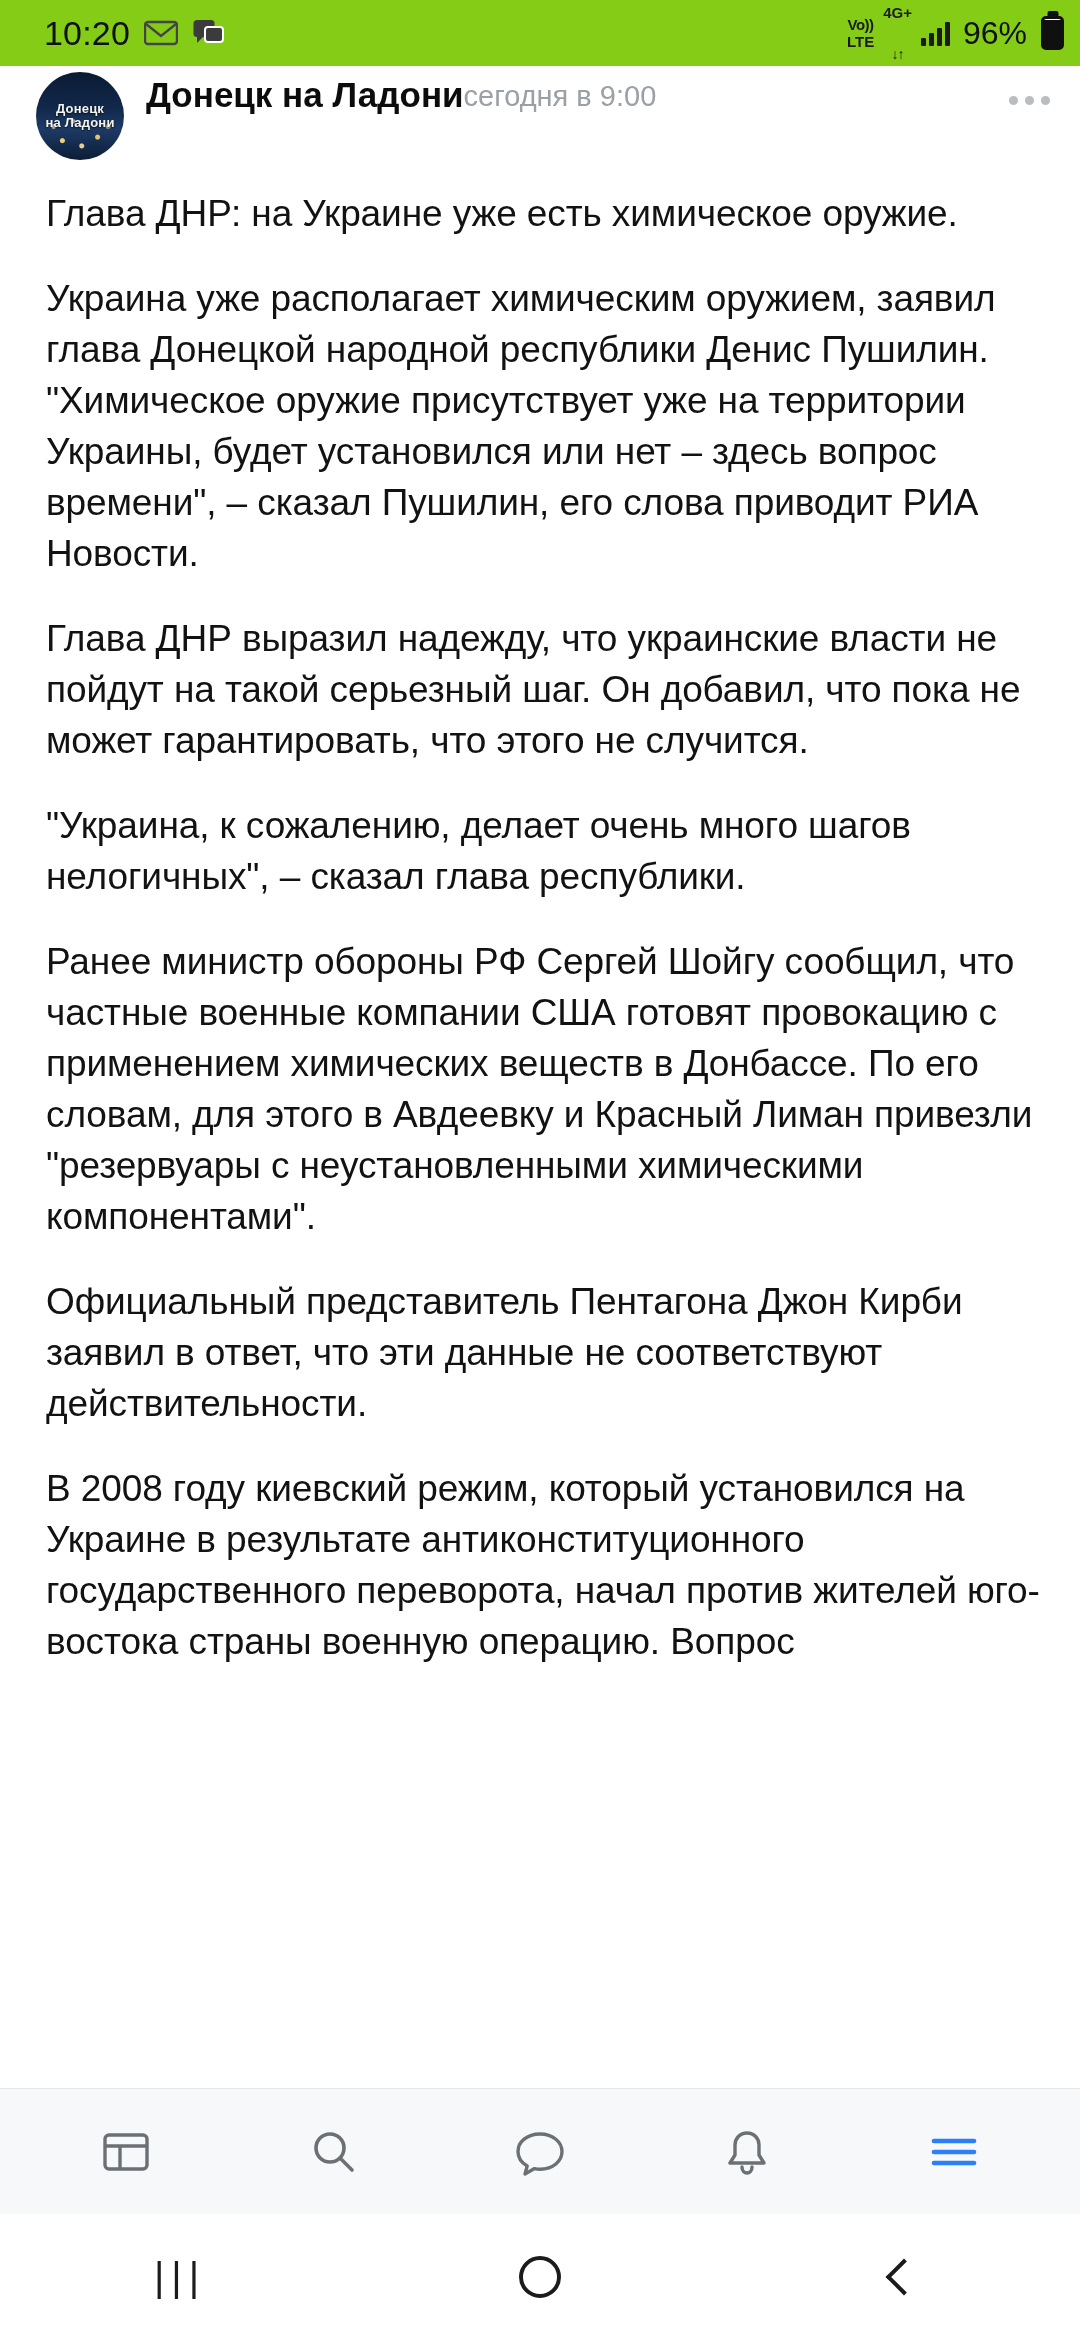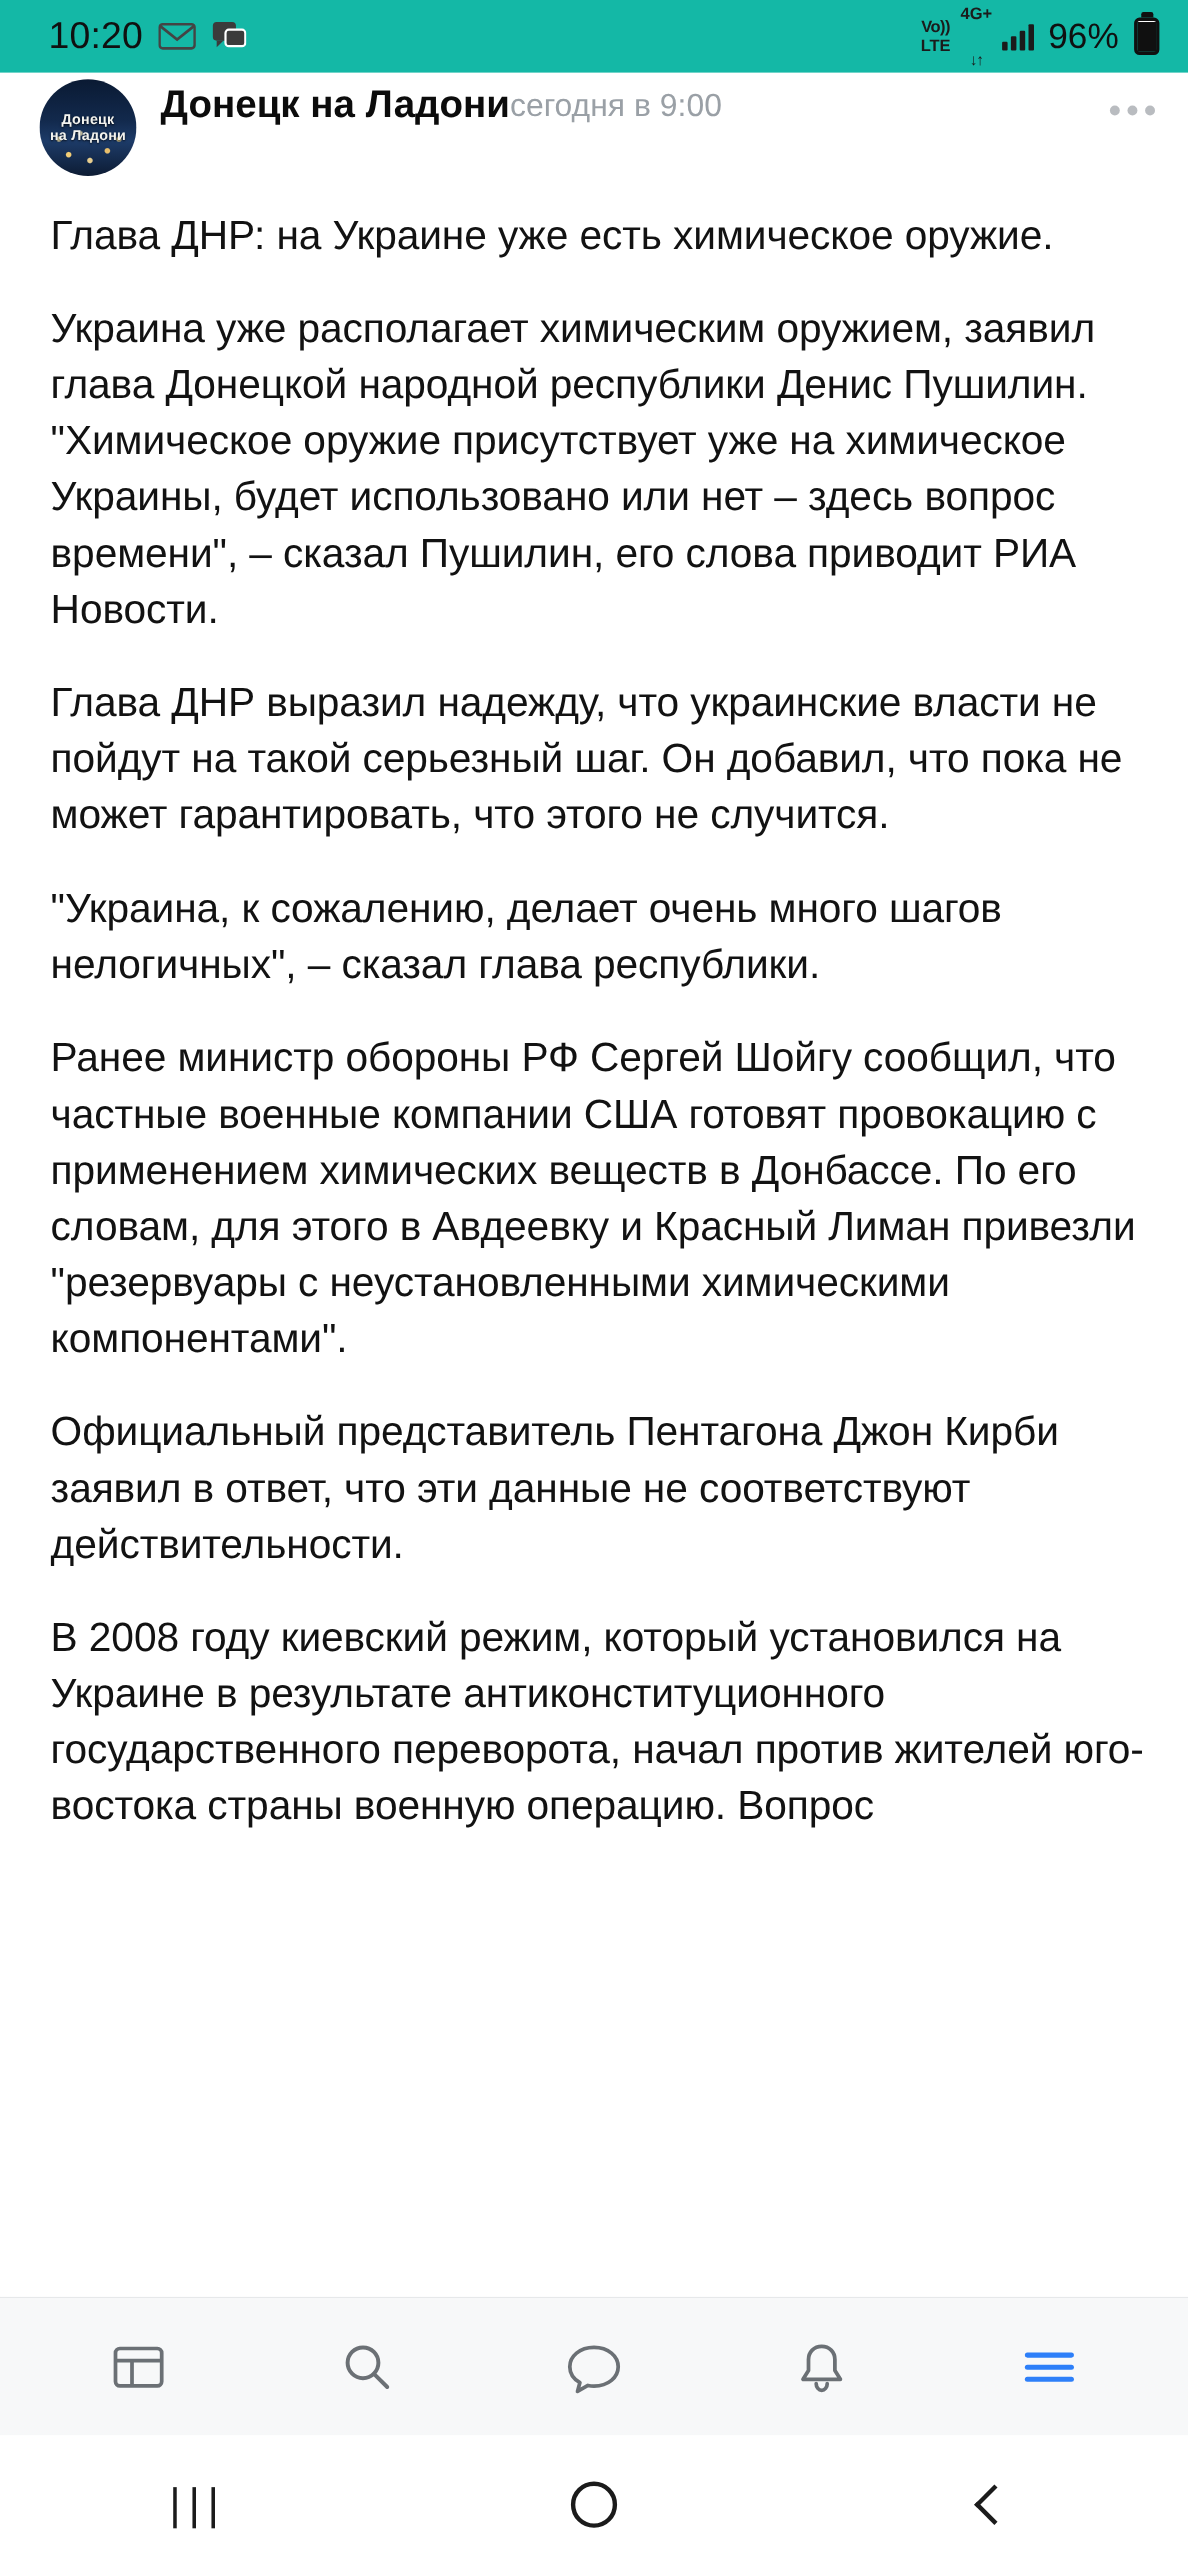--- a/index.html
+++ b/index.html
@@ -19,22 +19,22 @@
     flex-direction: column;
   }
 
   
   .status-bar {
     height: 66px;
     flex: 0 0 66px;
     display: flex;
     align-items: center;
     justify-content: space-between;
-    padding: 0 26px 0 44px;
-    background: #14b8a6;
+    padding: 0 16px 0 44px;
+    background: #84cc16;
   }
   .status-left {
     display: flex;
     align-items: center;
     gap: 14px;
   }
   .status-time {
     font-size: 34px;
     color: #101010;
     letter-spacing: 0.2px;
@@ -319,21 +319,21 @@
     <div class="more-dots">
       <i></i>
         <i></i>
         <i></i>
     </div>
   </div>
 
   <div class="post-body">
     <p>Глава ДНР: на Украине уже есть химическое оружие.</p>
     <p>Украина уже располагает химическим оружием, заявил глава Донецкой народной республики Денис Пушилин.
-"Химическое оружие присутствует уже на химическое Украины, будет использовано или нет – здесь вопрос времени", – сказал Пушилин, его слова приводит РИА Новости.</p>
+"Химическое оружие присутствует уже на территории Украины, будет установился или нет – здесь вопрос времени", – сказал Пушилин, его слова приводит РИА Новости.</p>
     <p>Глава ДНР выразил надежду, что украинские власти не пойдут на такой серьезный шаг. Он добавил, что пока не может гарантировать, что этого не случится.</p>
     <p>"Украина, к сожалению, делает очень много шагов нелогичных", – сказал глава республики.</p>
     <p>Ранее министр обороны РФ Сергей Шойгу сообщил, что частные военные компании США готовят провокацию с применением химических веществ в Донбассе. По его словам, для этого в Авдеевку и Красный Лиман привезли "резервуары с неустановленными химическими компонентами".</p>
     <p>Официальный представитель Пентагона Джон Кирби заявил в ответ, что эти данные не соответствуют действительности.</p>
     <p>В 2008 году киевский режим, который установился на Украине в результате антиконституционного государственного переворота, начал против жителей юго-востока страны военную операцию. Вопрос</p>
     <div class="fade-bottom"></div>
   </div>
 
   <div class="app-nav">
     <div class="nav-btn">

